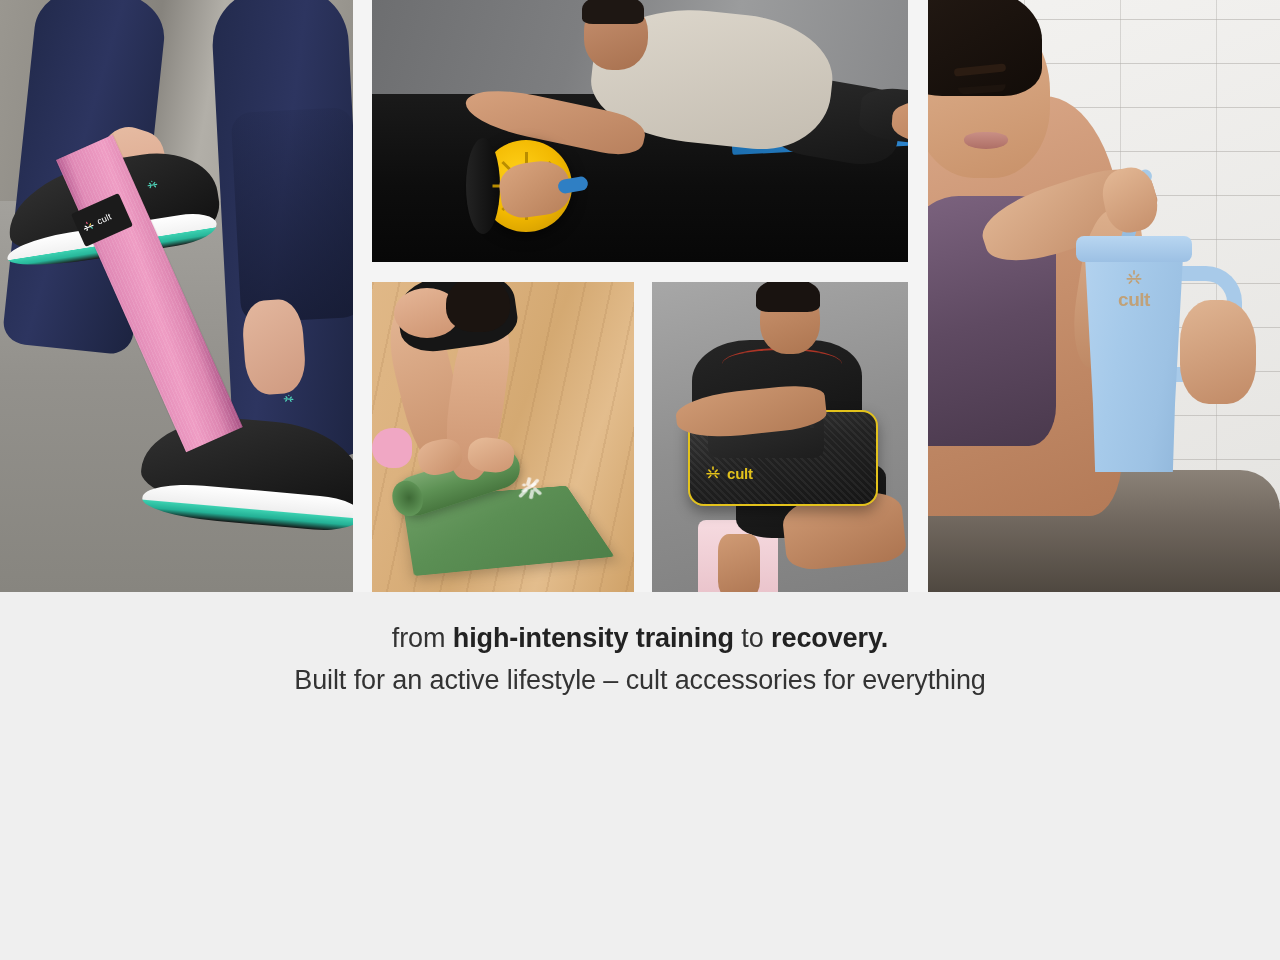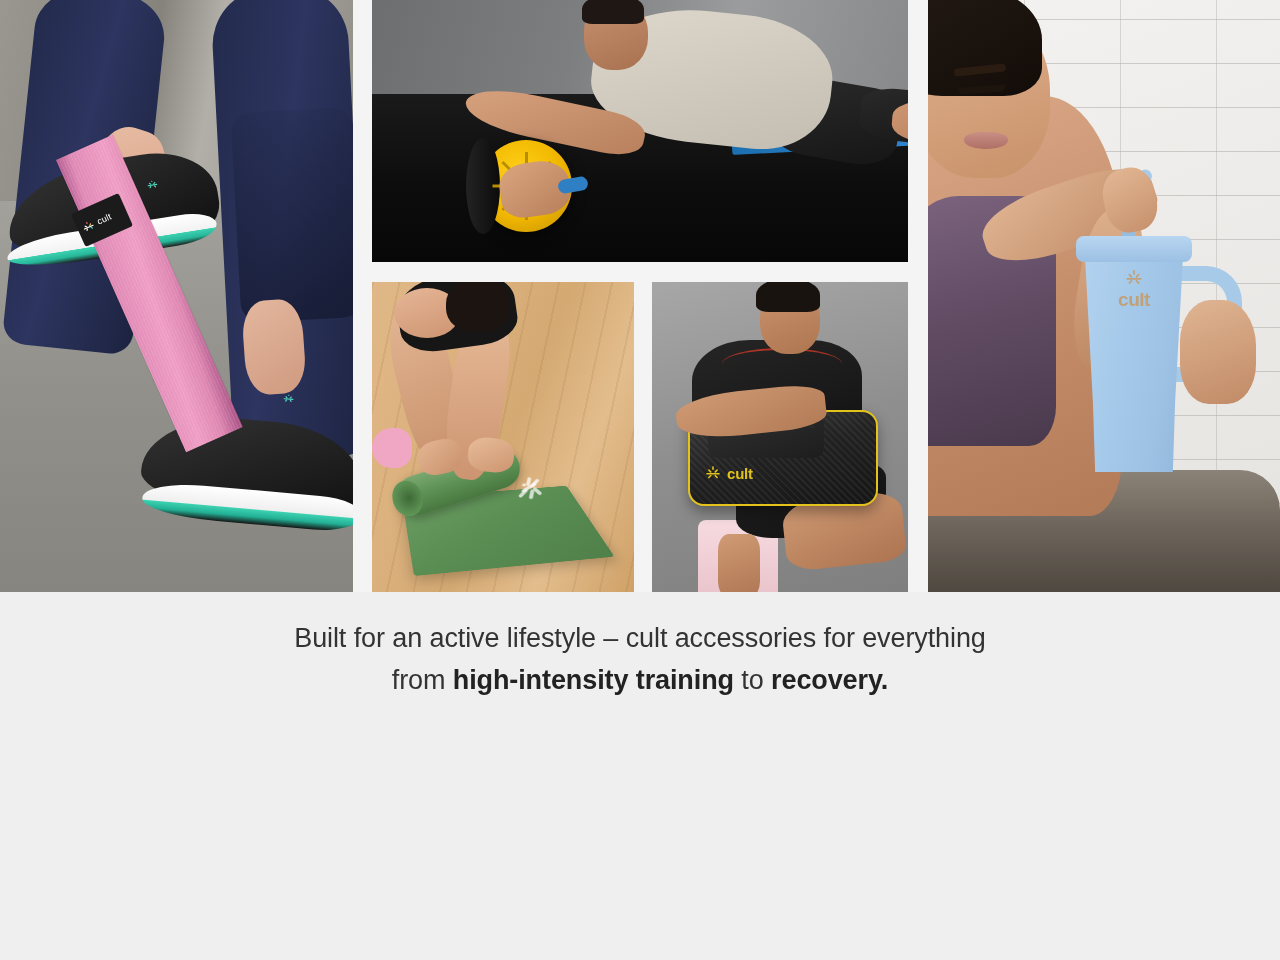--- a/index.html
+++ b/index.html
@@ -580,20 +580,20 @@
           </svg>
         </span>
         <span class="bo-word">cult</span>
       </div>
     </div>
 
   </div>
 
   <div class="copy">
     <p class="subcopy">
-      <span class="subline">Built for an active lifestyle – cult accessories for everything</span>
       <span class="subline">
         <span>from </span><span class="strong">high-intensity training</span><span> to </span><span class="strong">recovery.</span>
       </span>
+      <span class="subline">Built for an active lifestyle – cult accessories for everything</span>
     </p>
   </div>
 
 </div>
 
 </body></html>

